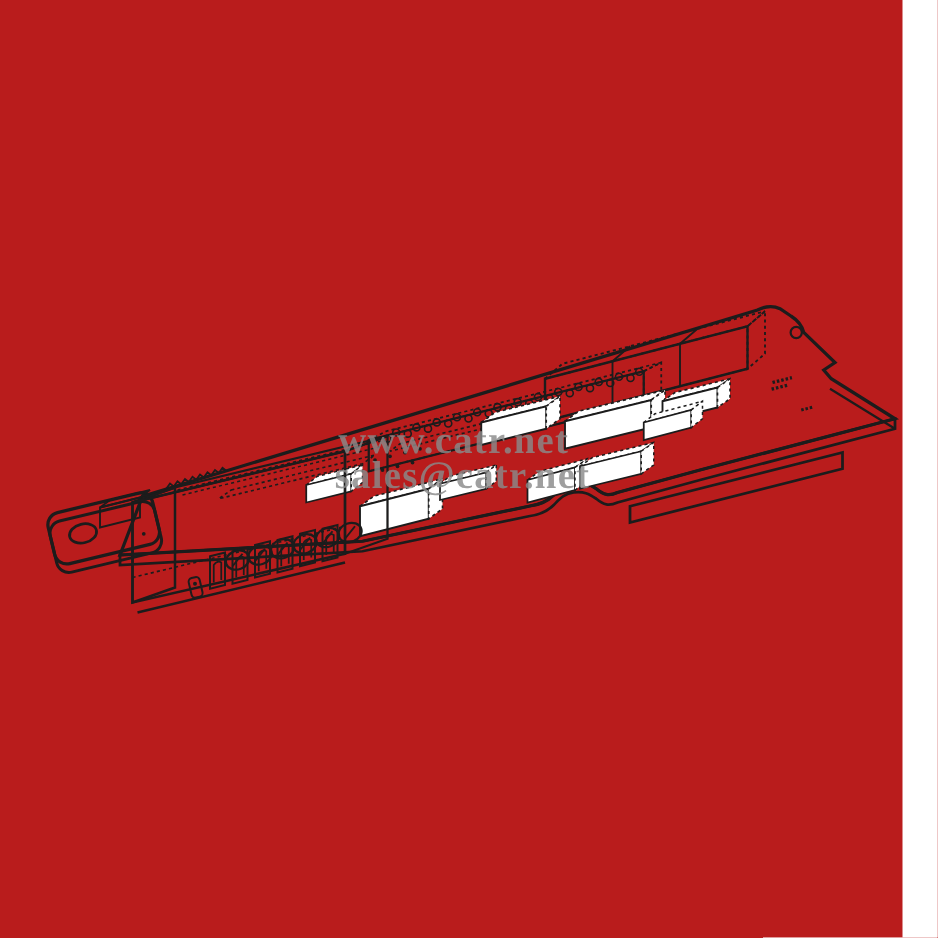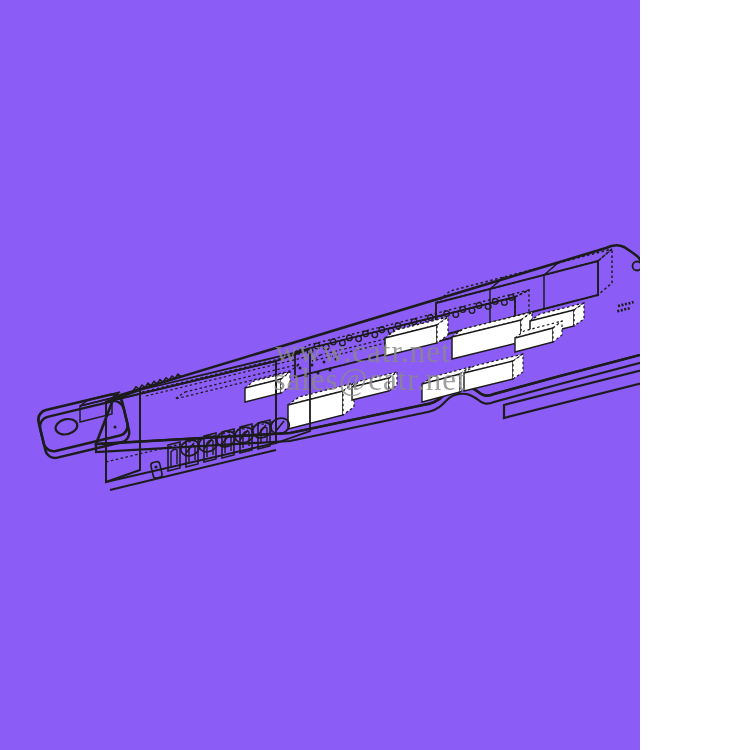--- a/index.html
+++ b/index.html
@@ -1,18 +1,19 @@
 <!DOCTYPE html>
 <html><head>
 <meta charset="utf-8">
 <style>
   html,body{margin:0;padding:0;background:#ffffff;}
   .canvas{
-    position:relative;width:640px;height:750px;background:#8b5cf6;overflow:hidden;
+    position:relative;width:722px;height:750px;background:#b91c1c;overflow:hidden;
     font-family:"Liberation Sans", sans-serif;
+    font-weight:bold;
   }
   svg{position:absolute;left:0;top:0;}
   .ink{stroke:#1c1c1c;fill:none;}
   .wm{
     font-family:"Liberation Serif","DejaVu Serif",serif;
     fill:#8a8a8a;fill-opacity:.82;letter-spacing:1px;
   }
 </style>
 </head>
 <body>

